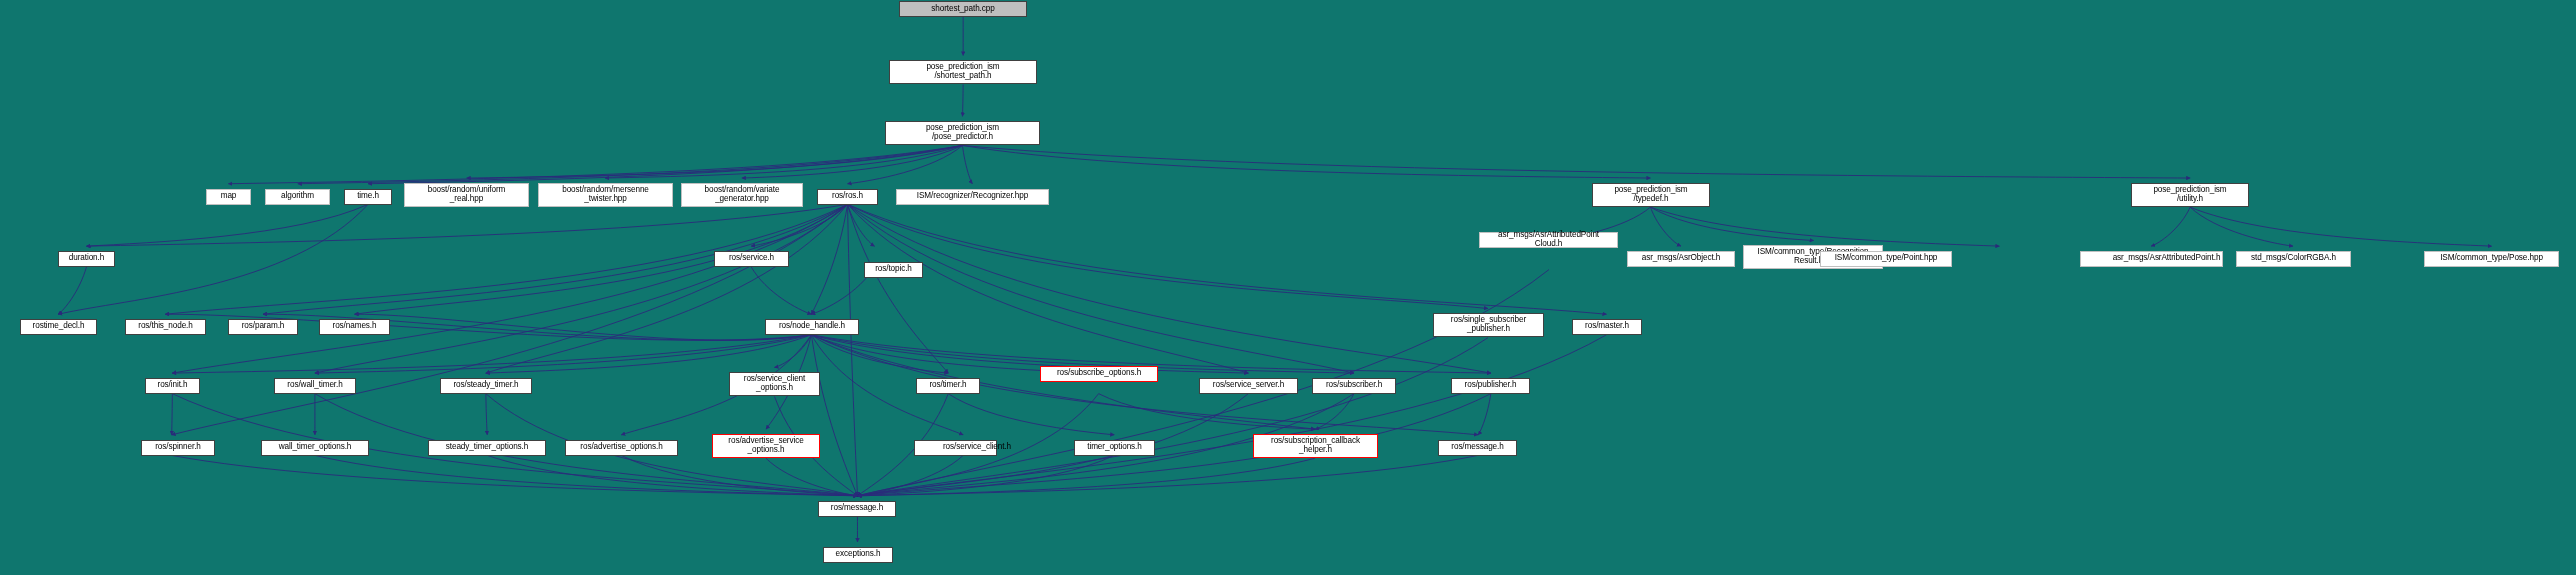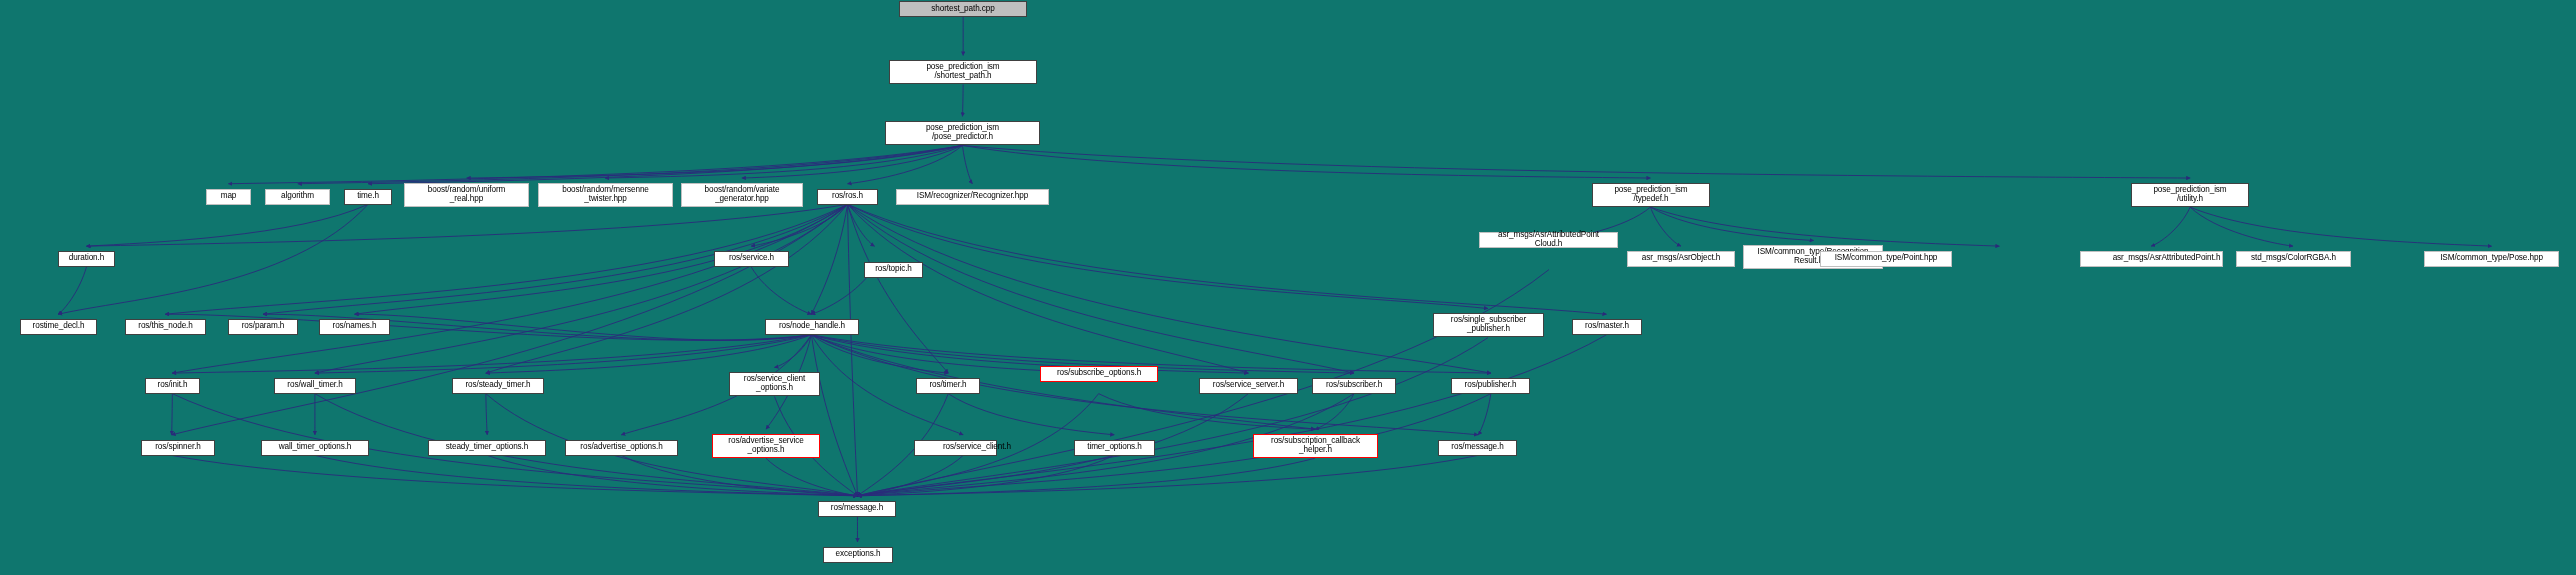--- a/index.html
+++ b/index.html
@@ -191,21 +191,21 @@
       <div class="node dark" style="left: 20px; top: 319px; width: 77px; height: 15.6px;"><span class="node-label">rostime_decl.h</span></div>
       <div class="node dark" style="left: 125px; top: 319px; width: 81px; height: 15.6px;"><span class="node-label">ros/this_node.h</span></div>
       <div class="node dark" style="left: 228px; top: 319px; width: 70px; height: 15.6px;"><span class="node-label">ros/param.h</span></div>
       <div class="node dark" style="left: 319px; top: 319px; width: 71px; height: 15.6px;"><span class="node-label">ros/names.h</span></div>
       <div class="node dark" style="left: 765px; top: 319px; width: 94px; height: 15.6px;"><span class="node-label">ros/node_handle.h</span></div>
       <div class="node dark" style="left: 1433px; top: 313px; width: 111px; height: 24px;"><span class="node-label">ros/single_subscriber
 _publisher.h</span></div>
       <div class="node dark" style="left: 1572px; top: 319px; width: 70px; height: 15.6px;"><span class="node-label">ros/master.h</span></div>
       <div class="node dark" style="left: 145px; top: 378px; width: 55px; height: 15.6px;"><span class="node-label">ros/init.h</span></div>
       <div class="node dark" style="left: 274px; top: 378px; width: 82px; height: 15.6px;"><span class="node-label">ros/wall_timer.h</span></div>
-      <div class="node dark" style="left: 452px; top: 378px; width: 92px; height: 15.6px;"><span class="node-label">ros/steady_timer.h</span></div>
+      <div class="node dark" style="left: 440px; top: 378px; width: 92px; height: 15.6px;"><span class="node-label">ros/steady_timer.h</span></div>
       <div class="node dark" style="left: 729px; top: 372px; width: 91px; height: 24px;"><span class="node-label">ros/service_client
 _options.h</span></div>
       <div class="node dark" style="left: 916px; top: 378px; width: 64px; height: 15.6px;"><span class="node-label">ros/timer.h</span></div>
       <div class="node red" style="left: 1040px; top: 366px; width: 118px; height: 15.6px;"><span class="node-label">ros/subscribe_options.h</span></div>
       <div class="node dark" style="left: 1199px; top: 378px; width: 99px; height: 15.6px;"><span class="node-label">ros/service_server.h</span></div>
       <div class="node dark" style="left: 1312px; top: 378px; width: 84px; height: 15.6px;"><span class="node-label">ros/subscriber.h</span></div>
       <div class="node dark" style="left: 1451px; top: 378px; width: 79px; height: 15.6px;"><span class="node-label">ros/publisher.h</span></div>
       <div class="node dark" style="left: 135px; top: 440px; width: 74px; height: 15.6px; margin-left: 6px;"><span class="node-label">ros/spinner.h</span></div>
       <div class="node dark" style="left: 261px; top: 440px; width: 108px; height: 15.6px;"><span class="node-label">wall_timer_options.h</span></div>
       <div class="node dark" style="left: 428px; top: 440px; width: 118px; height: 15.6px;"><span class="node-label">steady_timer_options.h</span></div>

